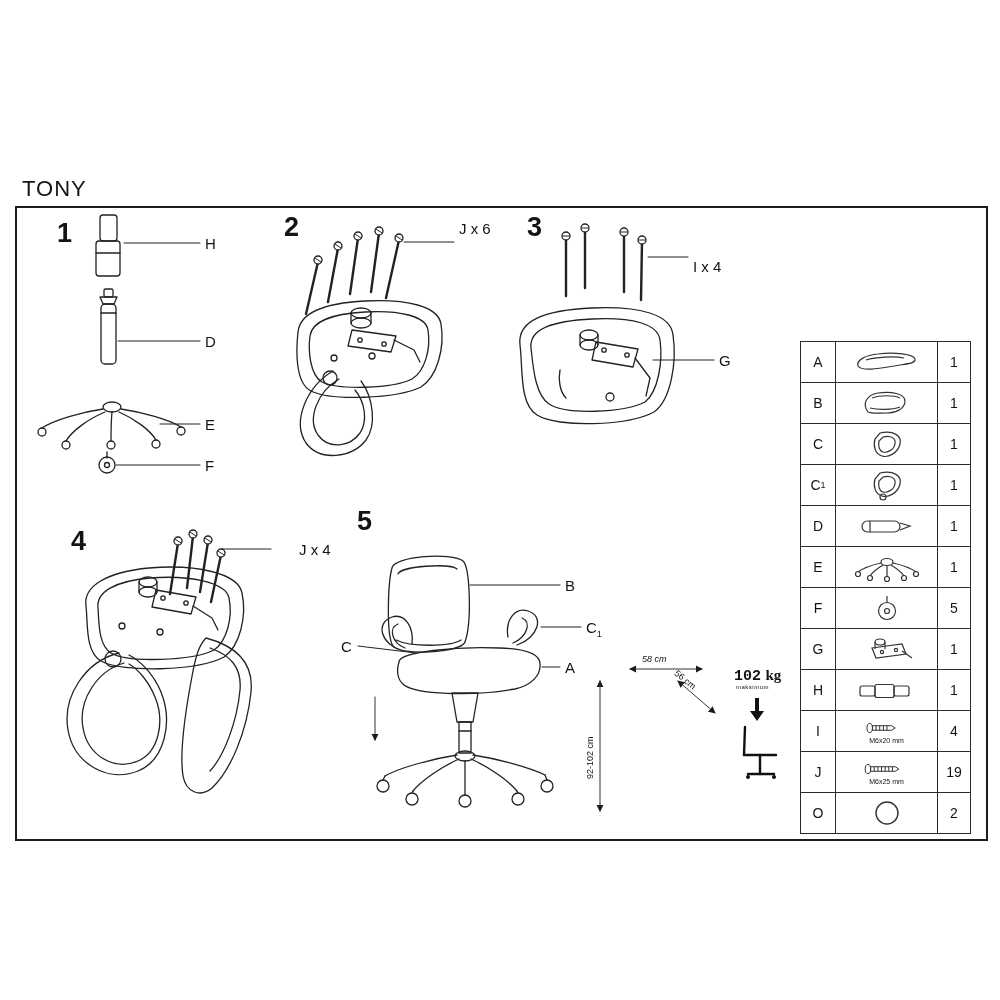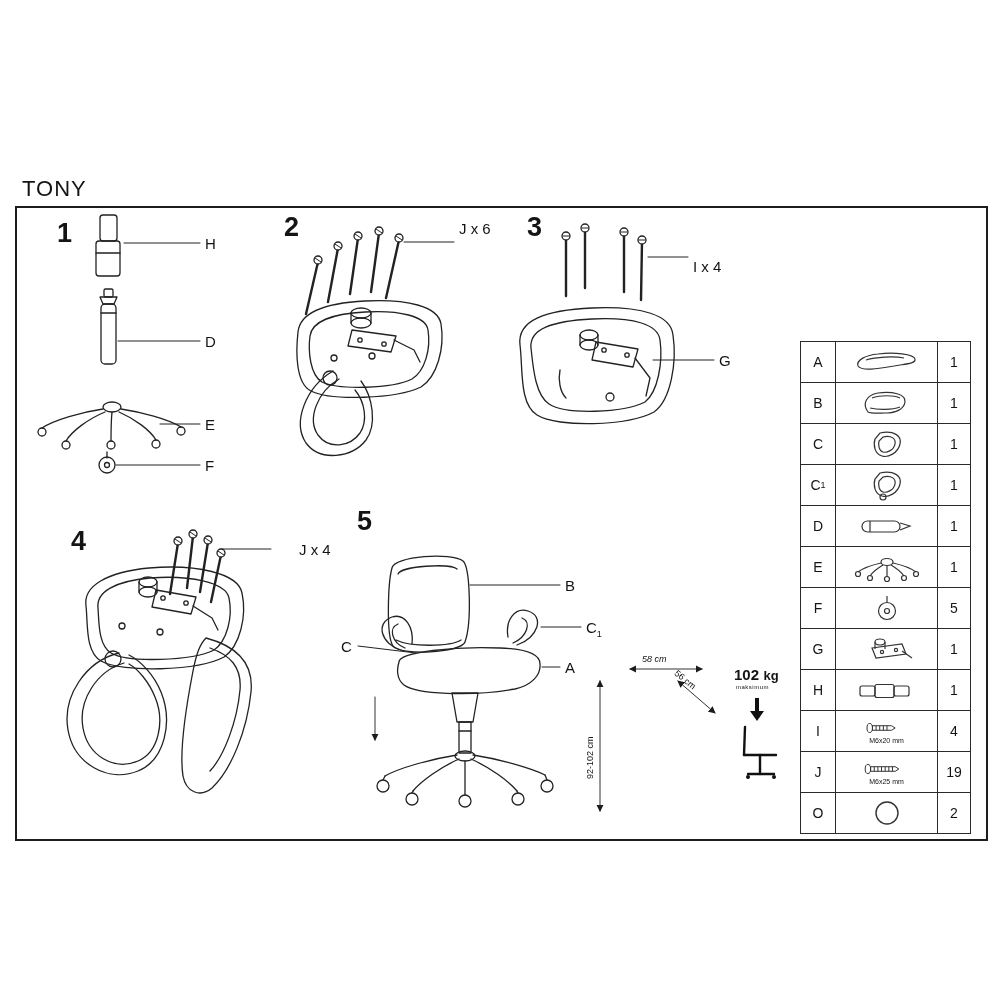--- a/index.html
+++ b/index.html
@@ -11,22 +11,22 @@
   .abs { position:absolute; }
   #doc-title { left:22px; top:176px; font-size:22px; letter-spacing:1px; z-index:3; }
   #frame { left:15px; top:206px; width:969px; height:631px; border:2px solid #1d1d1d; z-index:0; }
   #art { left:0; top:0; width:1000px; height:1000px; z-index:1; pointer-events:none; }
   .stepnum { font-size:27px; font-weight:bold; z-index:2; }
   .lbl { font-size:15px; z-index:2; white-space:nowrap; }
   .dim { font-size:9px; z-index:2; white-space:nowrap; }
   #dim-depth { transform:rotate(40deg); transform-origin:left top; }
   #dim-height { transform:rotate(-90deg); transform-origin:left top; }
   #weight-value { left:734px; top:666px; z-index:2; white-space:nowrap; }
-  #weight-value .big { font-size:15px; font-weight:bold; }
-  #weight-value .unit { font-size:13px; font-weight:bold; }
+  #weight-value .big { font-size:15px; font-weight:bold;font-family:Liberation Mono, monospace; }
+  #weight-value .unit { font-size:15px; font-weight:bold;font-family:Liberation Serif, serif; }
   #weight-note { left:736px; top:684px; font-size:6px; letter-spacing:.5px; z-index:2; }
   #parts-table {
     left:800px; top:341px; width:169px; border:1.5px solid #2a2a2a;
     background:#fff; z-index:2;
   }
   .prow { display:flex; height:40px; border-bottom:1px solid #2a2a2a; align-items:stretch; }
   .prow:last-child { border-bottom:none; }
   .pid { width:34px; border-right:1px solid #2a2a2a; display:flex; align-items:center; justify-content:center; font-size:14px; }
   .picon { flex:1 1 auto; border-right:1px solid #2a2a2a; display:flex; flex-direction:column; align-items:center; justify-content:center; overflow:hidden; }
   .pqty { width:32px; display:flex; align-items:center; justify-content:center; font-size:14px; }

